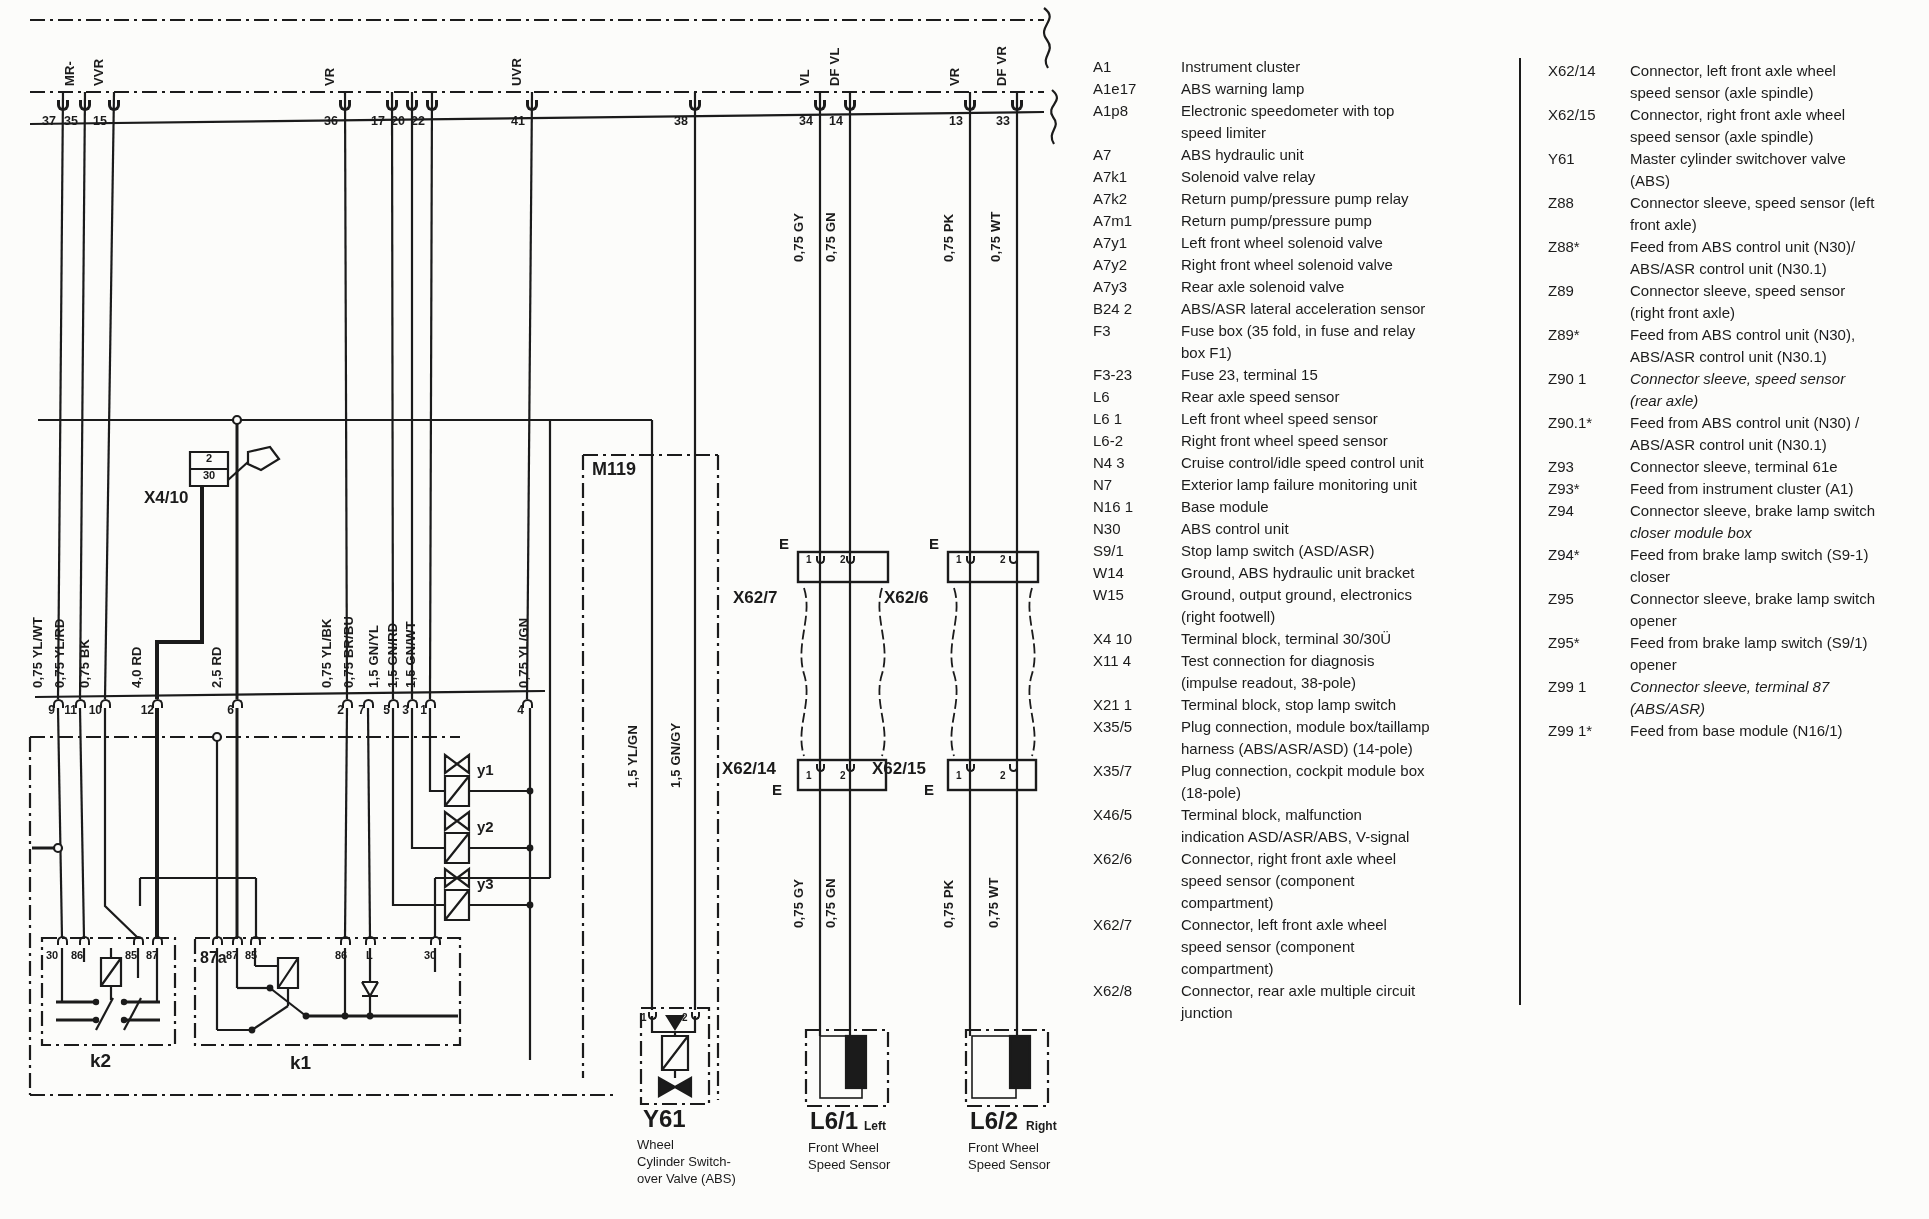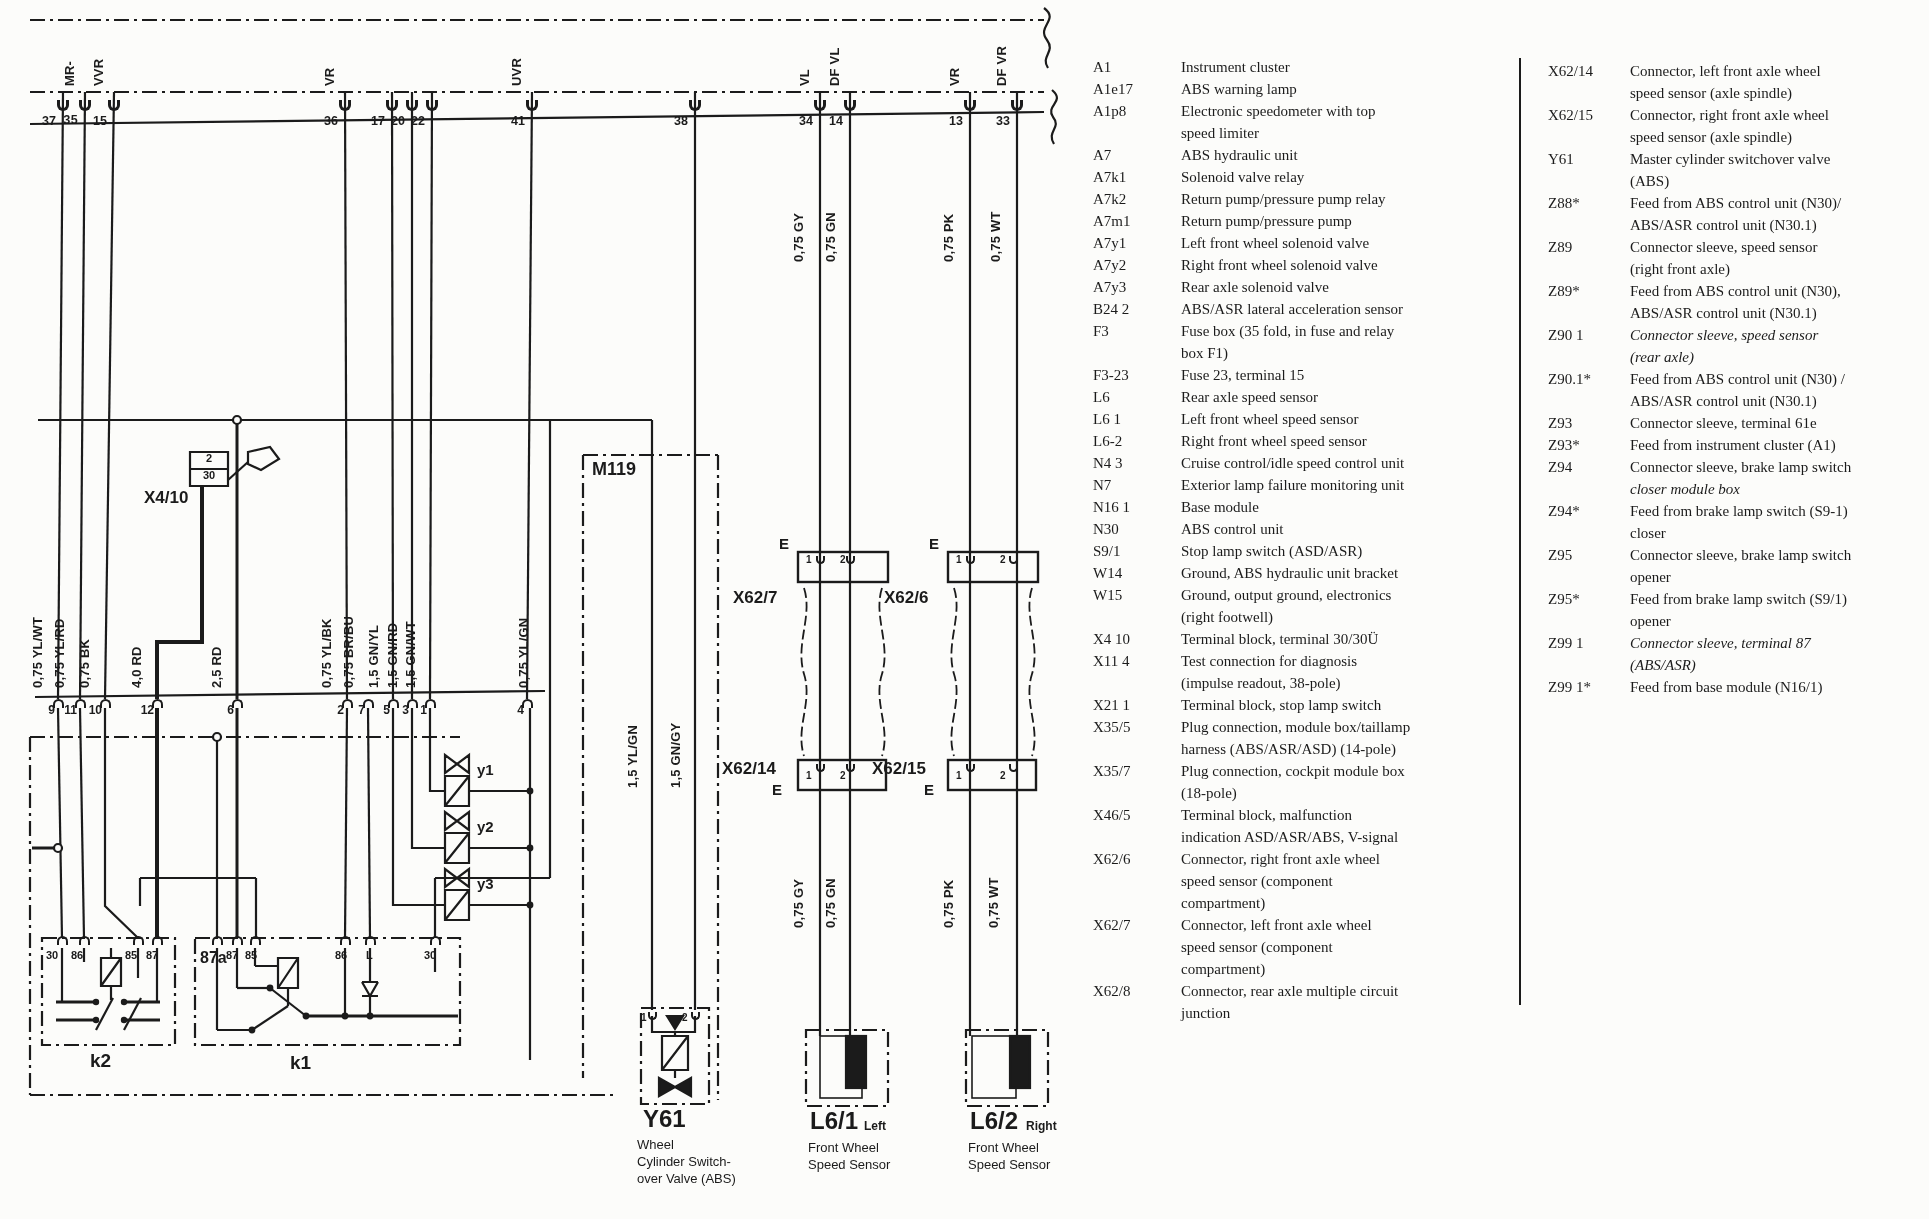--- a/index.html
+++ b/index.html
@@ -11,21 +11,21 @@
   .lab.ctr{text-align:center;}
   .rlab{position:absolute;transform:rotate(-90deg);transform-origin:left bottom;
         white-space:nowrap;font-size:13px;font-weight:bold;letter-spacing:.2px;height:15px;line-height:15px;}
   .cup{position:absolute;width:12px;height:11px;border:3px solid #1b1b1b;border-top:none;
        border-radius:0 0 6px 6px;box-sizing:border-box;}
   .cap{position:absolute;width:11px;height:9px;border:2.5px solid #1b1b1b;border-bottom:none;
        border-radius:6px 6px 0 0;box-sizing:border-box;}
   .dcap{position:absolute;width:9px;height:8px;border:2.5px solid #1b1b1b;border-top:none;
        border-radius:0 0 5px 5px;box-sizing:border-box;}
   .tnum{position:absolute;font-size:12.5px;font-weight:bold;text-align:right;width:22px;line-height:13px;}
-  .legend{position:absolute;font-size:15px;line-height:22px;font-family:Liberation Serif, serif;}
+  .legend{position:absolute;font-size:15px;line-height:22px;}
   .lrow{display:flex;align-items:flex-start;}
   .lcode{flex:0 0 88px;}
   .legend2 .lcode{flex:0 0 82px;}
   .ital{font-style:italic;}
 </style>
 </head>
 <body>
 
 <div class="page">
 
@@ -194,21 +194,21 @@
       </g>
 
       <path stroke-width="2" d="M1520 58 V1005"></path>
     </g>
   </svg>
 
   <div id="labels-layer">
       <div class="cup" style="left: 57px; top: 100px;"></div>
       <div class="tnum" style="left: 34px; top: 115px;">37</div>
       <div class="cup" style="left: 79px; top: 100px;"></div>
-      <div class="tnum" style="left: 56px; top: 115px; font-family: Liberation Mono, monospace;">35</div>
+      <div class="tnum" style="left: 56px; top: 115px;">35</div>
       <div class="cup" style="left: 108px; top: 100px;"></div>
       <div class="tnum" style="left: 85px; top: 115px;">15</div>
       <div class="cup" style="left: 339px; top: 100px;"></div>
       <div class="tnum" style="left: 316px; top: 115px;">36</div>
       <div class="cup" style="left: 386px; top: 100px;"></div>
       <div class="tnum" style="left: 363px; top: 115px;">17</div>
       <div class="cup" style="left: 406px; top: 100px;"></div>
       <div class="tnum" style="left: 383px; top: 115px;">20</div>
       <div class="cup" style="left: 426px; top: 100px;"></div>
       <div class="tnum" style="left: 403px; top: 115px;">22</div>
@@ -568,20 +568,27 @@
         </div>
       </div>
       <div class="lrow">
         <div class="lcode">Y61</div>
         <div>
           <div>Master cylinder switchover valve</div>
           <div>(ABS)</div>
         </div>
       </div>
       <div class="lrow">
+        <div class="lcode">Z88</div>
+        <div>
+          <div>Connector sleeve, speed sensor (left</div>
+          <div>front axle)</div>
+        </div>
+      </div>
+      <div class="lrow">
         <div class="lcode">Z88*</div>
         <div>
           <div>Feed from ABS control unit (N30)/</div>
           <div>ABS/ASR control unit (N30.1)</div>
         </div>
       </div>
       <div class="lrow">
         <div class="lcode">Z89</div>
         <div>
           <div>Connector sleeve, speed sensor</div>

